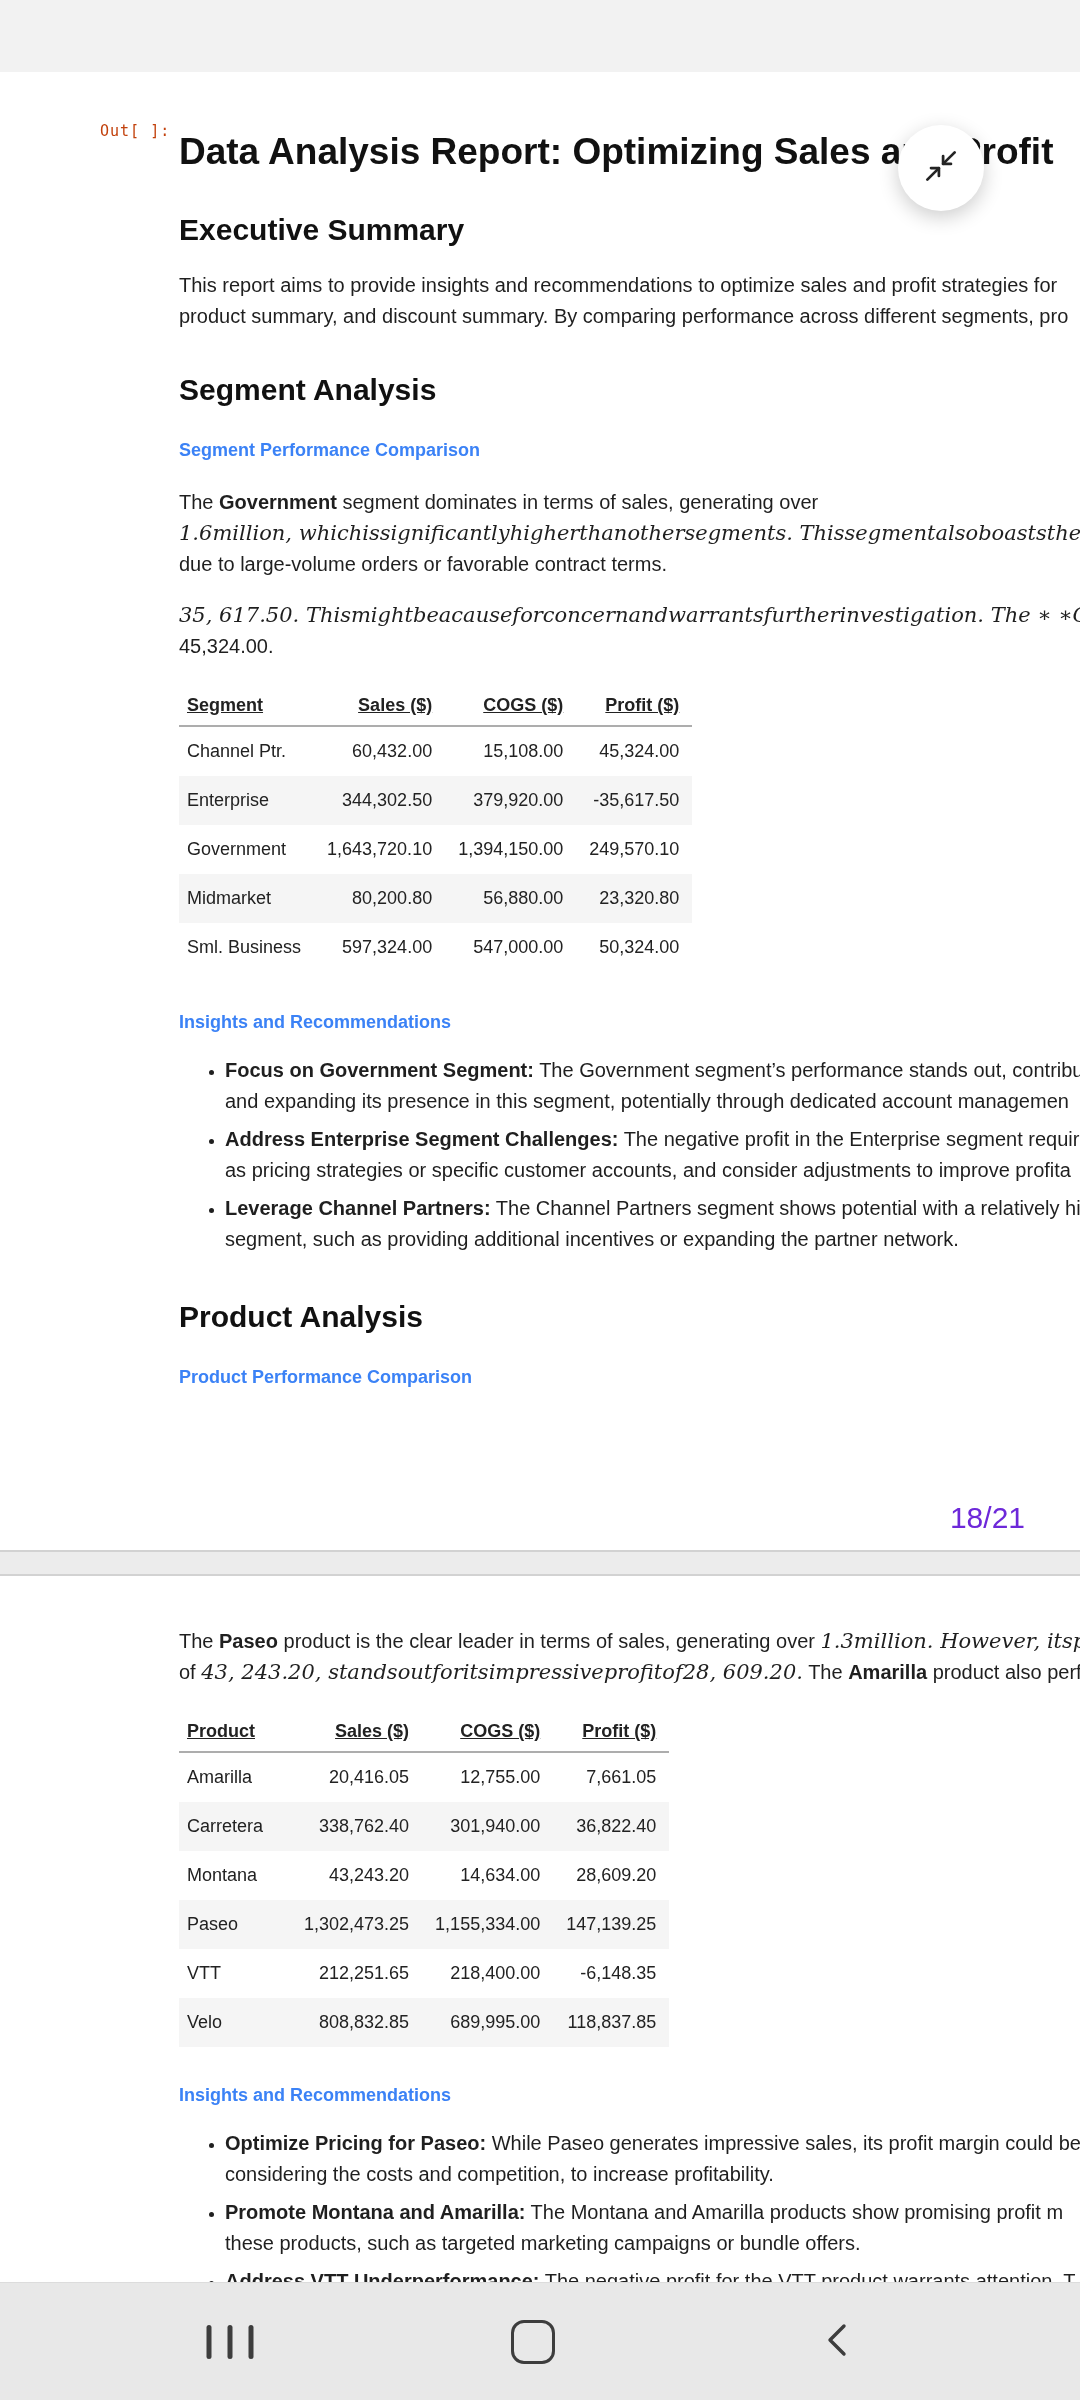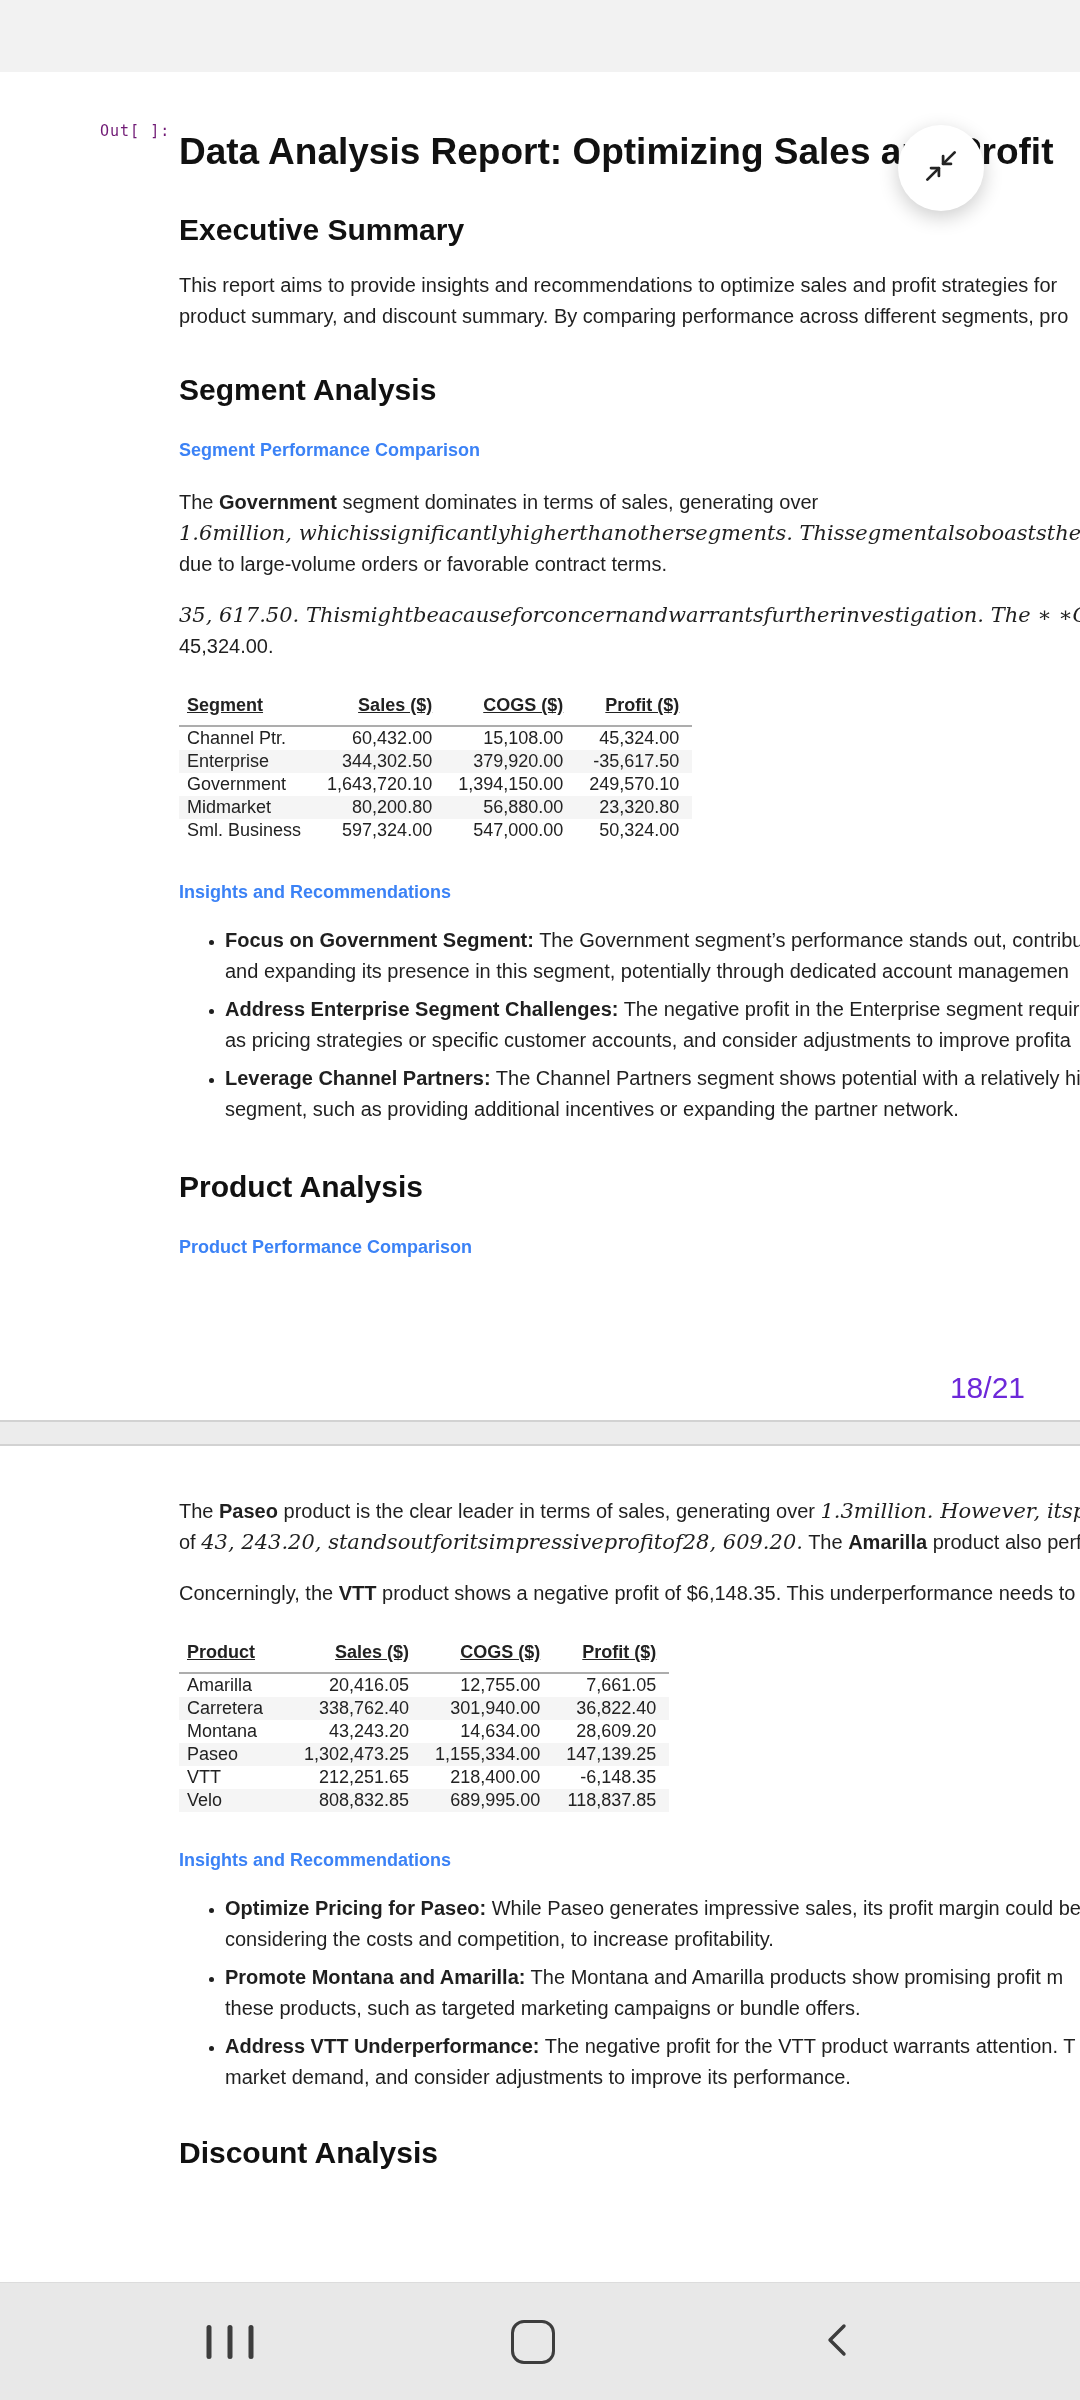--- a/index.html
+++ b/index.html
@@ -10,40 +10,40 @@
     background:#ffffff;
     color:#1f1f1f;
     overflow:hidden;
   }
   .status-bar{height:72px;background:#f2f2f2}
   .doc{position:relative;padding-left:179px;padding-top:56px}
   .doc2{position:relative;padding-left:179px;padding-top:50px}
   .out-prompt{
     position:absolute;left:100px;top:122px;
     font-family:"DejaVu Sans Mono",monospace;
-    font-size:15px;color:#701a75;letter-spacing:1px;
+    font-size:15px;color:#c2410c;letter-spacing:1px;
   }
   h1.title{font-size:37px;line-height:48px;font-weight:700;color:#111;white-space:nowrap}
   h2.sec{font-size:30px;line-height:40px;font-weight:700;color:#111;white-space:nowrap}
   h3.sub{font-size:18px;line-height:33px;font-weight:700;color:#3b82f6;white-space:nowrap}
   .mt-exec{margin-top:34px}
   .mt-seg{margin-top:38px}
   .mt-sub{margin-top:24px}
   .mt-prod{margin-top:42px}
   .mt-disc{margin-top:40px}
   .para{margin-top:20px}
   .line{font-size:20px;line-height:31px;white-space:nowrap}
   .seg-b{font-weight:700}
   .seg-m{font-family:"DejaVu Serif",serif;font-style:italic;font-size:21px}
   table.data{border-collapse:collapse;margin-top:24px;font-size:18px;color:#222}
   table.data th{
     font-weight:700;border-bottom:2px solid #adadad;
     padding:9px 13px;white-space:nowrap;text-decoration:underline;
   }
-  table.data td{padding:1px 13px;white-space:nowrap}
+  table.data td{padding:14px 13px;white-space:nowrap}
   table.data th:first-child,table.data td:first-child{text-align:left;padding-left:8px;min-width:112px}
   table.data th:not(:first-child),table.data td:not(:first-child){text-align:right;min-width:88px}
   table.data tbody tr:nth-child(even){background:#f5f5f5}
   ul.bullets{margin-top:16px;padding-left:46px}
   ul.bullets li{margin-bottom:7px}
   .spacer{height:48px}
   .page-indicator{
     text-align:right;padding-right:55px;margin-top:58px;
     font-size:30px;line-height:36px;color:#6d28d9;
   }
@@ -175,23 +175,20 @@
 </div>
 
 <div class="page-indicator">18/21</div>
 <div class="page-gap"></div>
 
 <div class="doc2">
   <div class="para" style="margin-top:0">
     <div class="line"><span class="seg-r">The </span><span class="seg-b">Paseo</span><span class="seg-r"> product is the clear leader in terms of sales, generating over </span><span class="seg-m">1.3million. However, itsp</span></div>
     <div class="line"><span class="seg-r">of </span><span class="seg-m">43, 243.20, standsoutforitsimpressiveprofitof28, 609.20.</span><span class="seg-r"> The </span><span class="seg-b">Amarilla</span><span class="seg-r"> product also perform</span></div>
   </div>
-  <div class="para">
-    <div class="line"><span class="seg-r">Concerningly, the </span><span class="seg-b">VTT</span><span class="seg-r"> product shows a negative profit of $6,148.35. This underperformance needs to</span></div>
-  </div>
 
   <table class="data">
     <thead>
       <tr>
         <th>Product</th>
         <th>Sales ($)</th>
         <th>COGS ($)</th>
         <th>Profit ($)</th>
       </tr>
     </thead>

